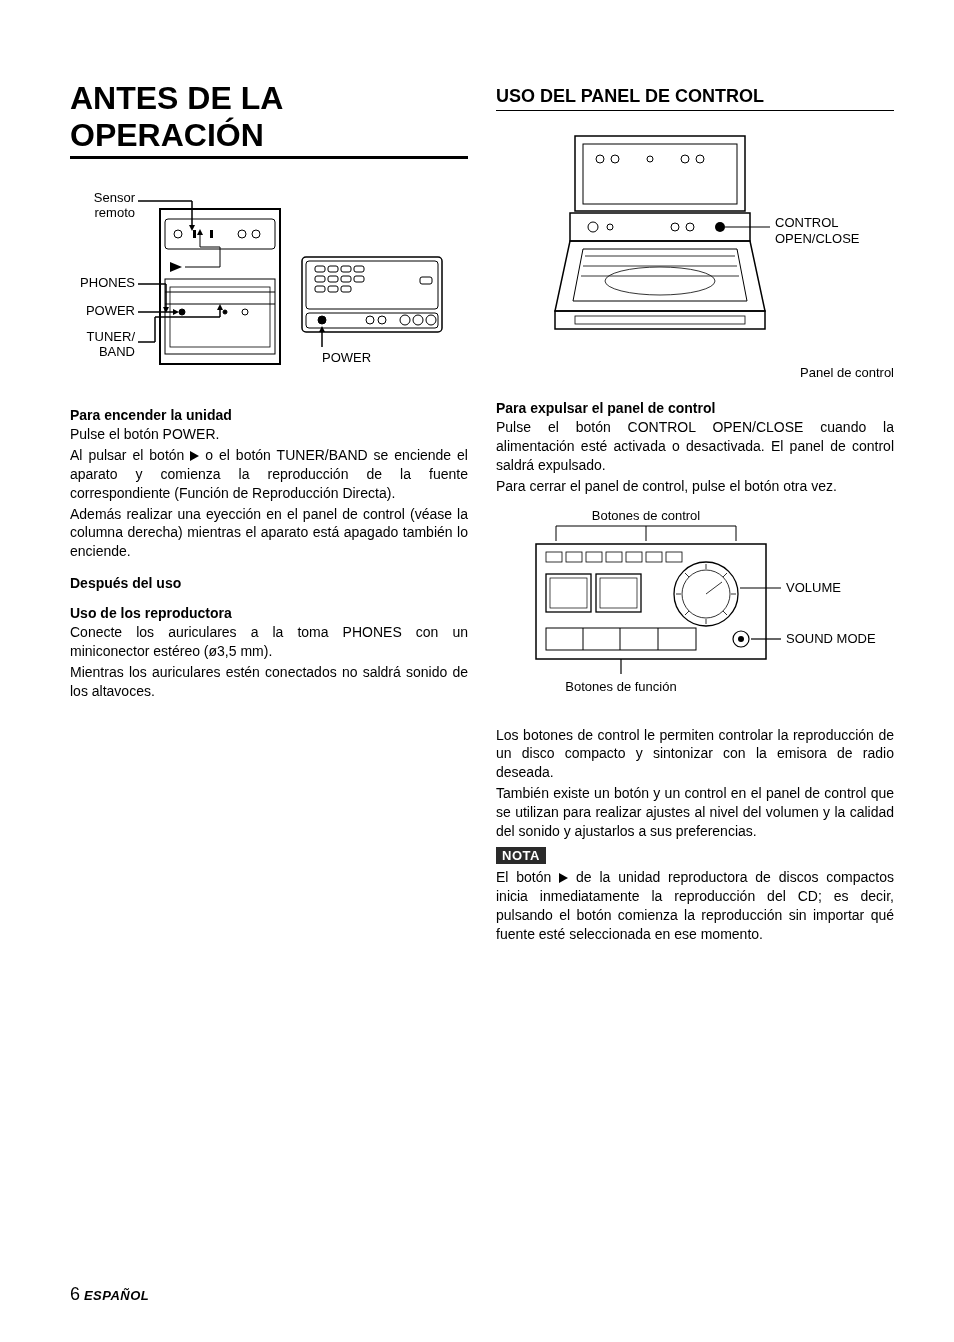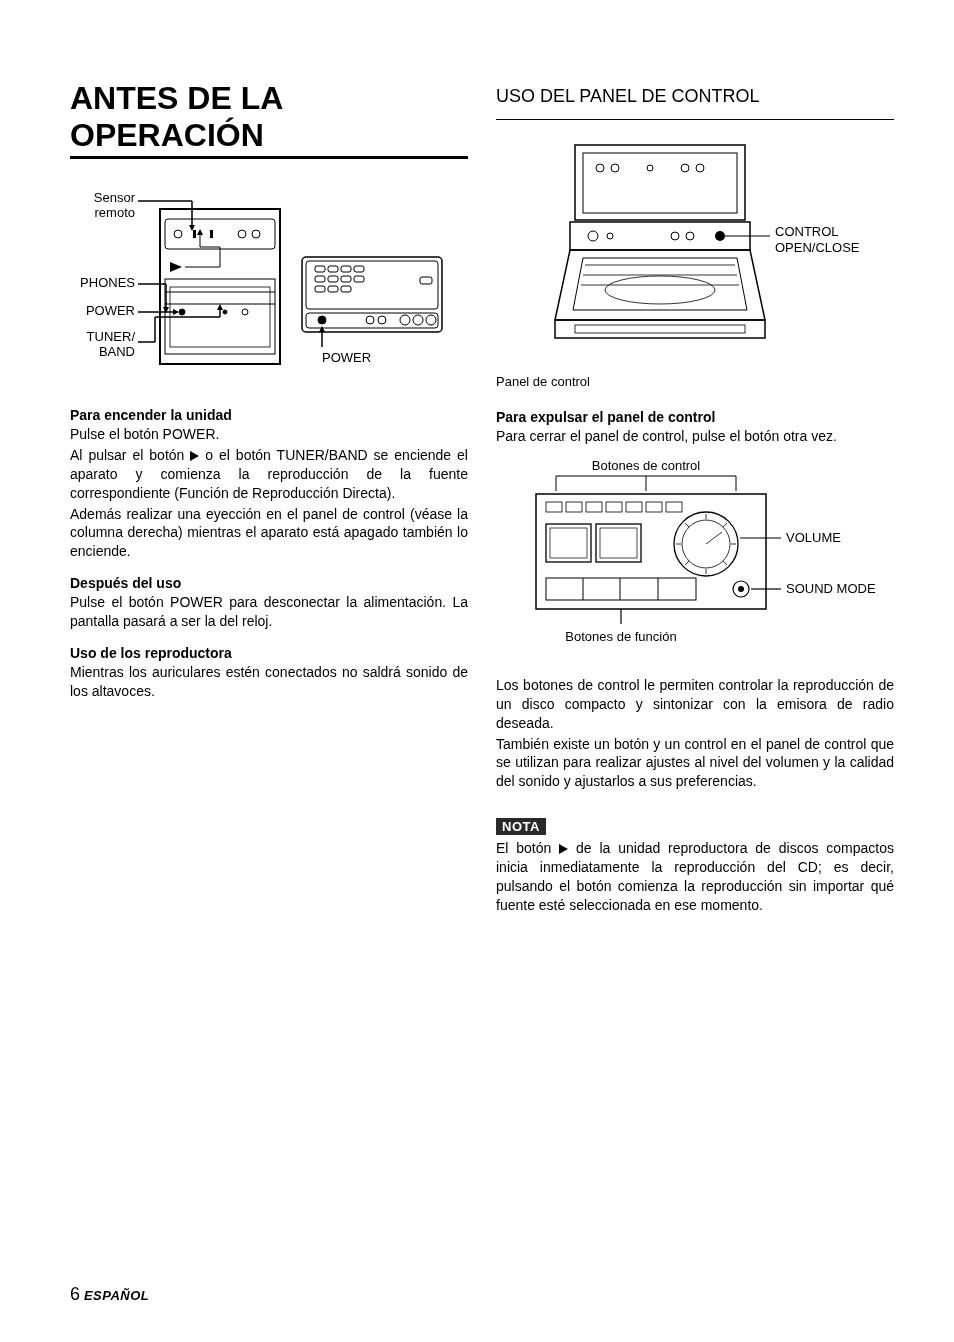--- a/index.html
+++ b/index.html
@@ -25,24 +25,24 @@
     font-family: "Arial Narrow", Arial, sans-serif;
     font-weight: 800;
     font-size: 32px;
     letter-spacing: 0px;
     border-bottom: 3px solid #000;
     padding-bottom: 2px;
     margin-bottom: 28px;
   }
   h2.section-title {
     font-family: Arial, sans-serif;
-    font-weight: 400;
+    font-weight: 700;
     font-size: 18px;
     border-bottom: 1.5px solid #000;
-    padding-bottom: 12px;
+    padding-bottom: 3px;
     margin-bottom: 20px;
     margin-top: 6px;
   }
   .subhead {
     font-weight: 700;
     font-size: 14px;
     margin-top: 14px;
     margin-bottom: 2px;
   }
   p.body {
@@ -55,27 +55,27 @@
     margin: 10px 0 20px 0;
   }
   svg { display: block; }
   .nota-box {
     display: inline-block;
     background: #2a2a2a;
     color: #fff;
     font-weight: 700;
     font-size: 13px;
     padding: 1px 6px;
-    margin-top: 25px;
+    margin-top: 4px;
     margin-bottom: 4px;
     letter-spacing: 0.5px;
   }
   .caption {
     font-size: 13px;
-    text-align: left;
+    text-align: right;
     margin-top: 4px;
   }
   .footer {
     position: absolute;
     bottom: 37px;
     left: 70px;
     font-size: 14px;
   }
   .footer .num { font-size: 18px; }
   .footer .lang { font-style: italic; font-weight: 700; font-size: 13px; letter-spacing: 0.5px;}
@@ -176,23 +176,23 @@
     </div>
 
     <div class="subhead">Para encender la unidad</div>
     <p class="body">Pulse el botón POWER.</p>
     <p class="body">
       <span>Al pulsar el botón </span><span class="play-tri"></span><span> o el botón TUNER/BAND se enciende el aparato y comienza la reproducción de la fuente correspondiente (Función de Reproducción Directa).</span>
     </p>
     <p class="body">Además realizar una eyección en el panel de control (véase la columna derecha) mientras el aparato está apagado también lo enciende.</p>
 
     <div class="subhead">Después del uso</div>
-    <p class="body">Pulse el botón POWER para desconectar la alimentación. La pantalla pasará a ser la del reloj.</p>
 
     <div class="subhead">Uso de los reproductora</div>
+    <p class="body">Conecte los auriculares a la toma PHONES con un miniconector estéreo (ø3,5 mm).</p>
     <p class="body">Mientras los auriculares estén conectados no saldrá sonido de los altavoces.</p>
   </div>
 
   <div class="col-right">
     <h2 class="section-title">USO DEL PANEL DE CONTROL</h2>
 
     
     <div class="figure-box" style="text-align:center;">
       <svg width="360" height="230" viewBox="0 0 360 230" style="margin:0 auto;">
 
@@ -223,20 +223,21 @@
           <line x1="66" y1="145" x2="224" y2="145"></line>
           <ellipse cx="145" cy="150" rx="55" ry="14" fill="none"></ellipse>
         </g>
         <rect x="40" y="180" width="210" height="18" fill="none" stroke="#000" stroke-width="1.5"></rect>
         <rect x="60" y="185" width="170" height="8" fill="none" stroke="#000" stroke-width="0.8"></rect>
       </svg>
       <div class="caption">Panel de control</div>
     </div>
 
     <div class="subhead">Para expulsar el panel de control</div>
+    <p class="body">Pulse el botón CONTROL OPEN/CLOSE cuando la alimentación esté activada o desactivada. El panel de control saldrá expulsado.</p>
     <p class="body">Para cerrar el panel de control, pulse el botón otra vez.</p>
 
 
     
     <div class="figure-box">
       <svg width="380" height="200" viewBox="0 0 380 200">
         <text x="150" y="14" font-size="13" text-anchor="middle">Botones de control</text>
         <line x1="60" y1="20" x2="240" y2="20" stroke="#000" stroke-width="1.2"></line>
         <line x1="60" y1="20" x2="60" y2="35" stroke="#000"></line>
         <line x1="240" y1="20" x2="240" y2="35" stroke="#000"></line>

